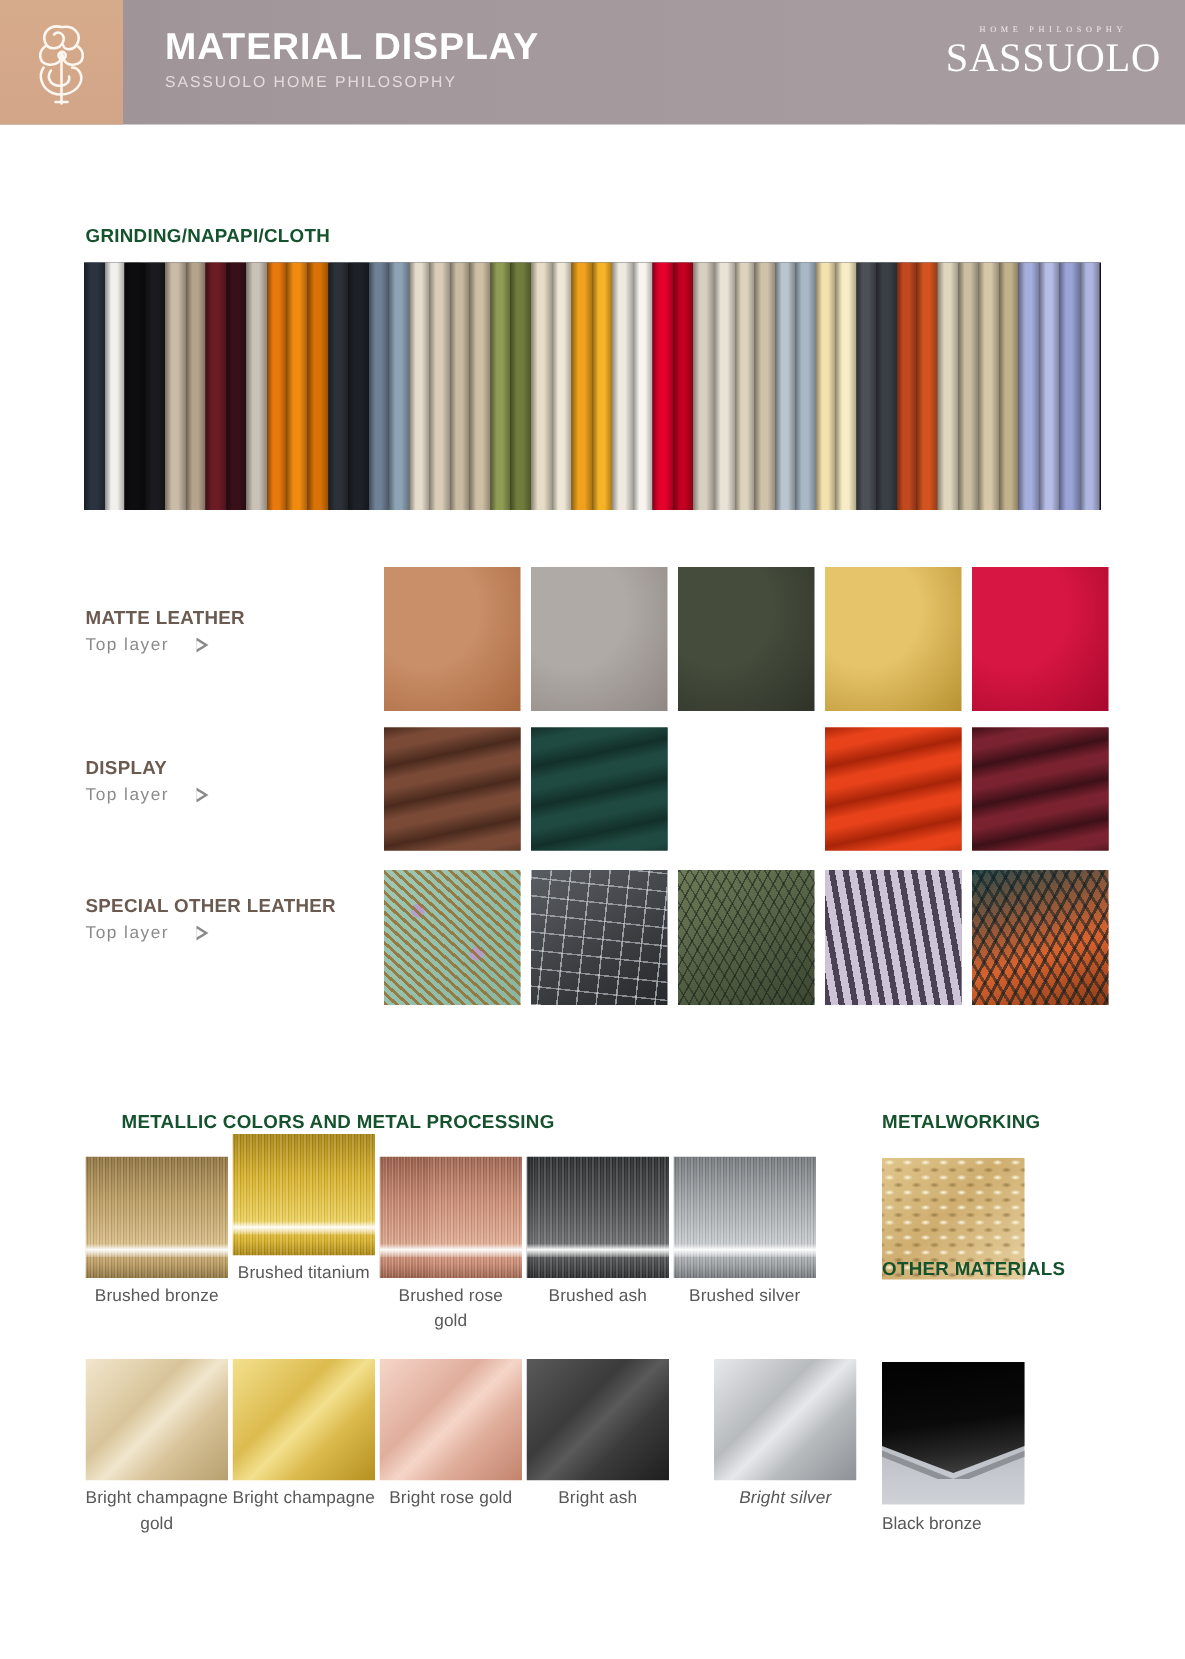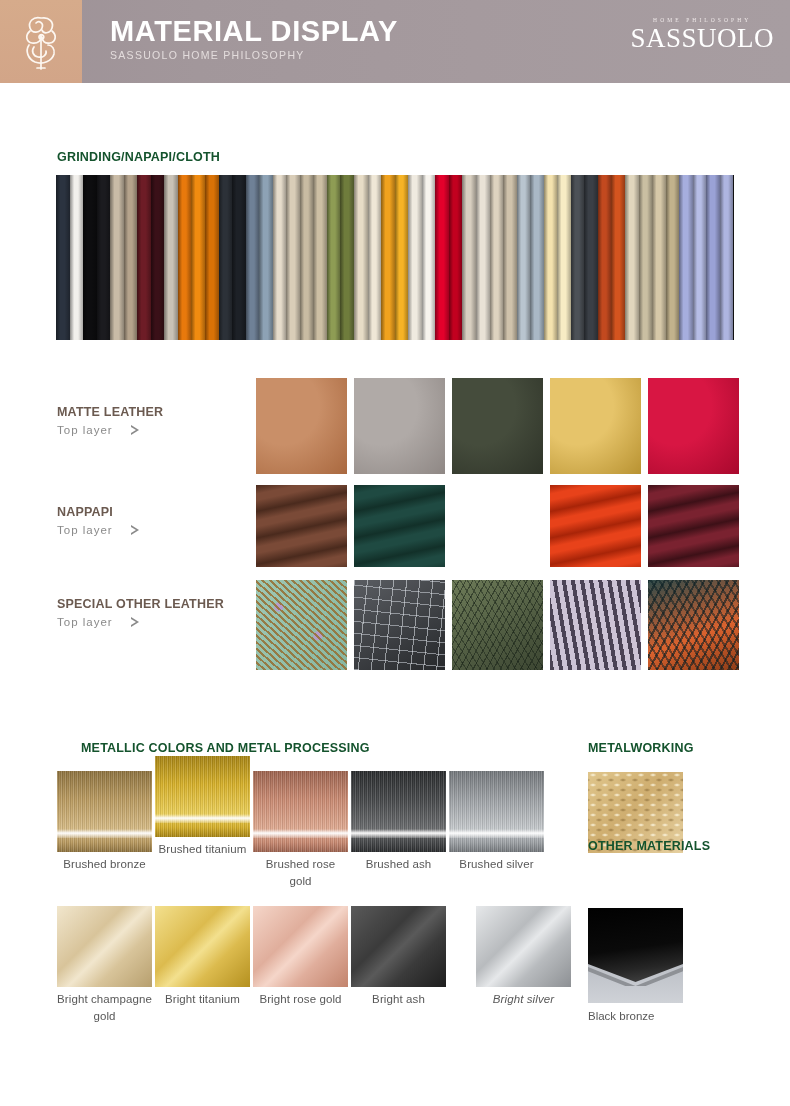--- a/index.html
+++ b/index.html
@@ -10,21 +10,21 @@
   }
 
   
   .header{position:absolute;left:0;top:0;width:790px;height:83px;
     background:linear-gradient(90deg,#9e9297 0%, #a2979b 25%, #a59a9e 60%, #a79da1 100%);}
   .header-emblem{position:absolute;left:0;top:0;width:82px;height:83px;
     background:linear-gradient(180deg,#d6ab8b 0%, #d2a588 100%);
     display:flex;align-items:center;justify-content:center;}
   .header-emblem svg{display:block;}
   .header-text{position:absolute;left:110px;top:16px;}
-  .header-title{font-size:29px;font-weight:bold;color:#ffffff;letter-spacing:0.6px;line-height:30px;}
+  .header-title{font-size:25px;font-weight:bold;color:#ffffff;letter-spacing:0.6px;line-height:30px;}
   .header-sub{font-size:10.5px;color:#e3dcdc;letter-spacing:1.3px;margin-top:3px;}
   .brand{position:absolute;right:16px;top:17px;text-align:center;color:#ffffff;}
   .brand-top{font-size:5.5px;letter-spacing:3.1px;color:#f0eaea;
     font-family:"Liberation Serif",serif;margin-bottom:1px;}
   .brand-name{font-family:"Liberation Serif",serif;font-size:27px;letter-spacing:0.5px;
     line-height:29px;color:#ffffff;}
 
   
   .sec-title{position:absolute;font-size:12.5px;font-weight:bold;color:#14532d;letter-spacing:0.2px;}
 
@@ -170,21 +170,21 @@
         <span>Top layer</span>
         <span class="tri-o"></span>
       </div>
     </div>
     <div class="sw" style="left: 256px; top: 378px; width: 91px; height: 96px; background: radial-gradient(at 30% 30%, rgb(201, 143, 104) 0%, rgb(201, 143, 104) 40%, rgb(169, 104, 63) 100%);"></div>
     <div class="sw" style="left: 354px; top: 378px; width: 91px; height: 96px; background: radial-gradient(at 30% 30%, rgb(176, 170, 167) 0%, rgb(176, 170, 167) 40%, rgb(142, 135, 132) 100%);"></div>
     <div class="sw" style="left: 452px; top: 378px; width: 91px; height: 96px; background: radial-gradient(at 30% 30%, rgb(69, 76, 60) 0%, rgb(69, 76, 60) 40%, rgb(46, 51, 40) 100%);"></div>
     <div class="sw" style="left: 550px; top: 378px; width: 91px; height: 96px; background: radial-gradient(at 30% 30%, rgb(230, 196, 106) 0%, rgb(230, 196, 106) 40%, rgb(184, 146, 49) 100%);"></div>
     <div class="sw" style="left: 648px; top: 378px; width: 91px; height: 96px; background: radial-gradient(at 30% 30%, rgb(216, 22, 67) 0%, rgb(216, 22, 67) 40%, rgb(168, 8, 45) 100%);"></div>
     <div class="leather-label" style="left: 57px; top: 505px; width: 180px;">
-      <div class="nm">NAPPAPI</div>
+      <div class="nm">DISPLAY</div>
       <div class="sub">
         <span>Top layer</span>
         <span class="tri-o"></span>
       </div>
     </div>
     <div class="sw" style="left: 256px; top: 485px; width: 91px; height: 82px; background: repeating-linear-gradient(168deg, rgb(74, 42, 29) 0px, rgb(122, 74, 55) 9px, rgb(122, 74, 55) 15px, rgb(74, 42, 29) 26px), linear-gradient(160deg, rgb(122, 74, 55) 0%, rgb(74, 42, 29) 100%);"></div>
     <div class="sw" style="left: 354px; top: 485px; width: 91px; height: 82px; background: repeating-linear-gradient(168deg, rgb(18, 48, 41) 0px, rgb(31, 74, 66) 9px, rgb(31, 74, 66) 15px, rgb(18, 48, 41) 26px), linear-gradient(160deg, rgb(31, 74, 66) 0%, rgb(18, 48, 41) 100%);"></div>
     <div class="sw" style="left: 452px; top: 485px; width: 91px; height: 82px;"></div>
     <div class="sw" style="left: 550px; top: 485px; width: 91px; height: 82px; background: repeating-linear-gradient(168deg, rgb(168, 36, 8) 0px, rgb(232, 66, 26) 9px, rgb(232, 66, 26) 15px, rgb(168, 36, 8) 26px), linear-gradient(160deg, rgb(232, 66, 26) 0%, rgb(168, 36, 8) 100%);"></div>
     <div class="sw" style="left: 648px; top: 485px; width: 91px; height: 82px; background: repeating-linear-gradient(168deg, rgb(61, 16, 23) 0px, rgb(122, 34, 48) 9px, rgb(122, 34, 48) 15px, rgb(61, 16, 23) 26px), linear-gradient(160deg, rgb(122, 34, 48) 0%, rgb(61, 16, 23) 100%);"></div>
@@ -247,21 +247,21 @@
     <div class="mcell" style="left: 57px; top: 906px;">
       <div class="mswatch">
         <div class="m-brushed" style="background: linear-gradient(135deg, rgb(241, 230, 205) 0%, rgb(216, 196, 154) 38%, rgb(241, 230, 205) 52%, rgb(216, 196, 154) 68%, rgb(183, 159, 110) 100%);"></div>
       </div>
       <div class="mcap">Bright champagne gold</div>
     </div>
     <div class="mcell" style="left: 155px; top: 906px;">
       <div class="mswatch">
         <div class="m-brushed" style="background: linear-gradient(135deg, rgb(243, 224, 142) 0%, rgb(220, 187, 78) 38%, rgb(243, 224, 142) 52%, rgb(220, 187, 78) 68%, rgb(180, 144, 31) 100%);"></div>
       </div>
-      <div class="mcap">Bright titanium</div>
+      <div class="mcap">Bright champagne</div>
     </div>
     <div class="mcell" style="left: 253px; top: 906px;">
       <div class="mswatch">
         <div class="m-brushed" style="background: linear-gradient(135deg, rgb(245, 214, 201) 0%, rgb(224, 174, 156) 38%, rgb(245, 214, 201) 52%, rgb(224, 174, 156) 68%, rgb(194, 131, 108) 100%);"></div>
       </div>
       <div class="mcap">Bright rose gold</div>
     </div>
     <div class="mcell" style="left: 351px; top: 906px;">
       <div class="mswatch">
         <div class="m-brushed" style="background: linear-gradient(135deg, rgb(90, 90, 90) 0%, rgb(59, 59, 59) 38%, rgb(90, 90, 90) 52%, rgb(59, 59, 59) 68%, rgb(30, 30, 30) 100%);"></div>

